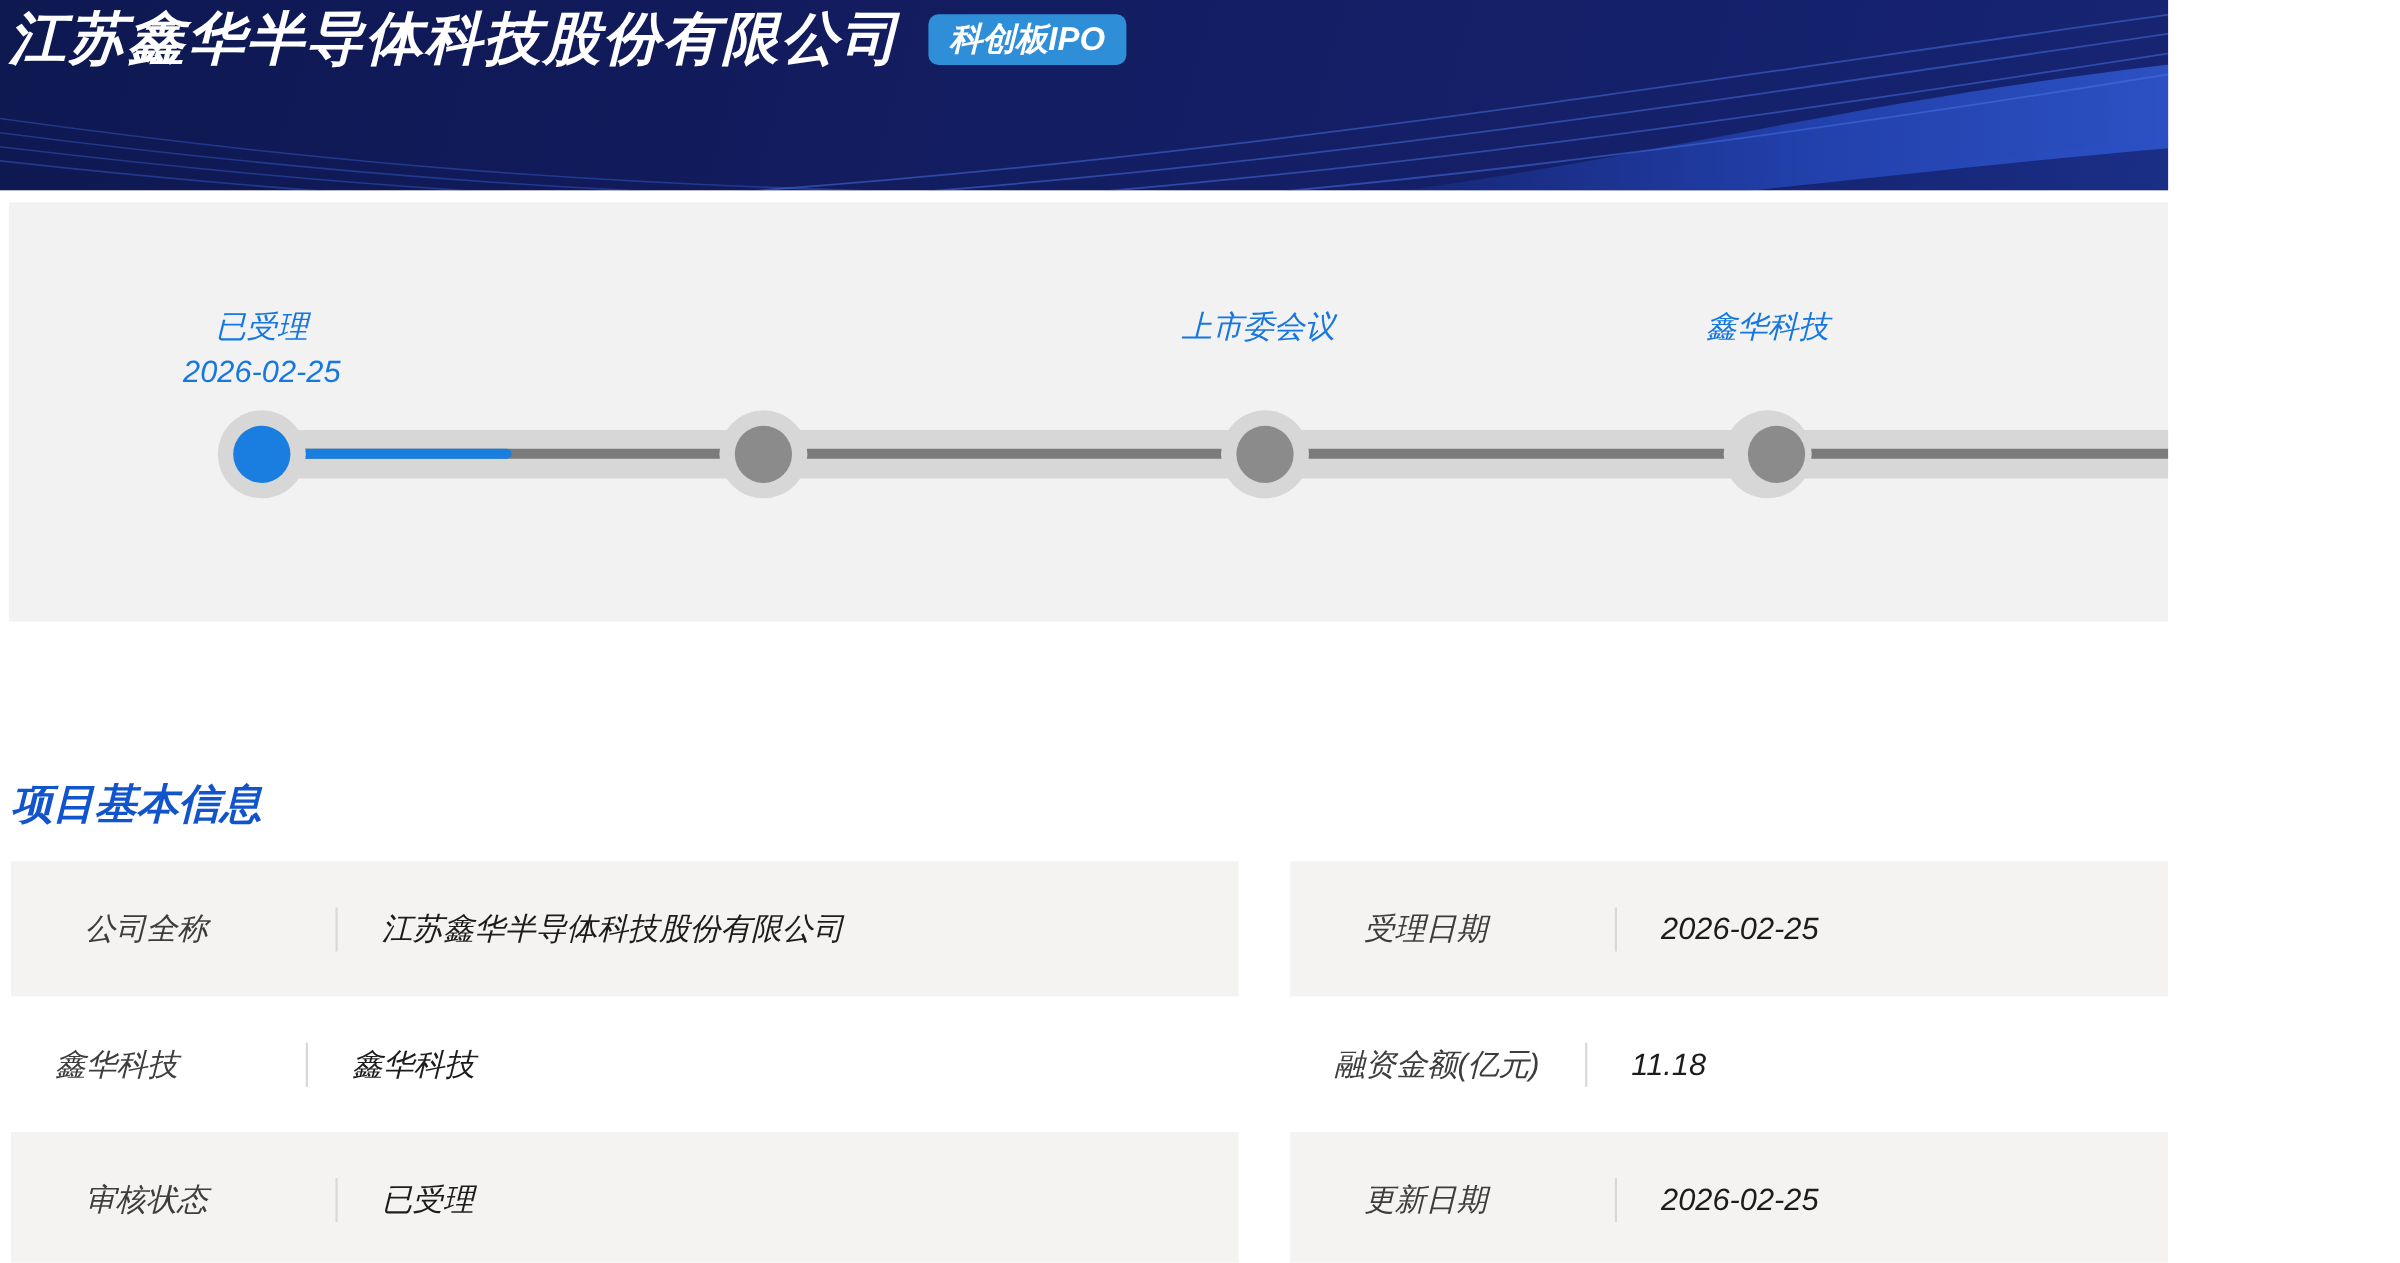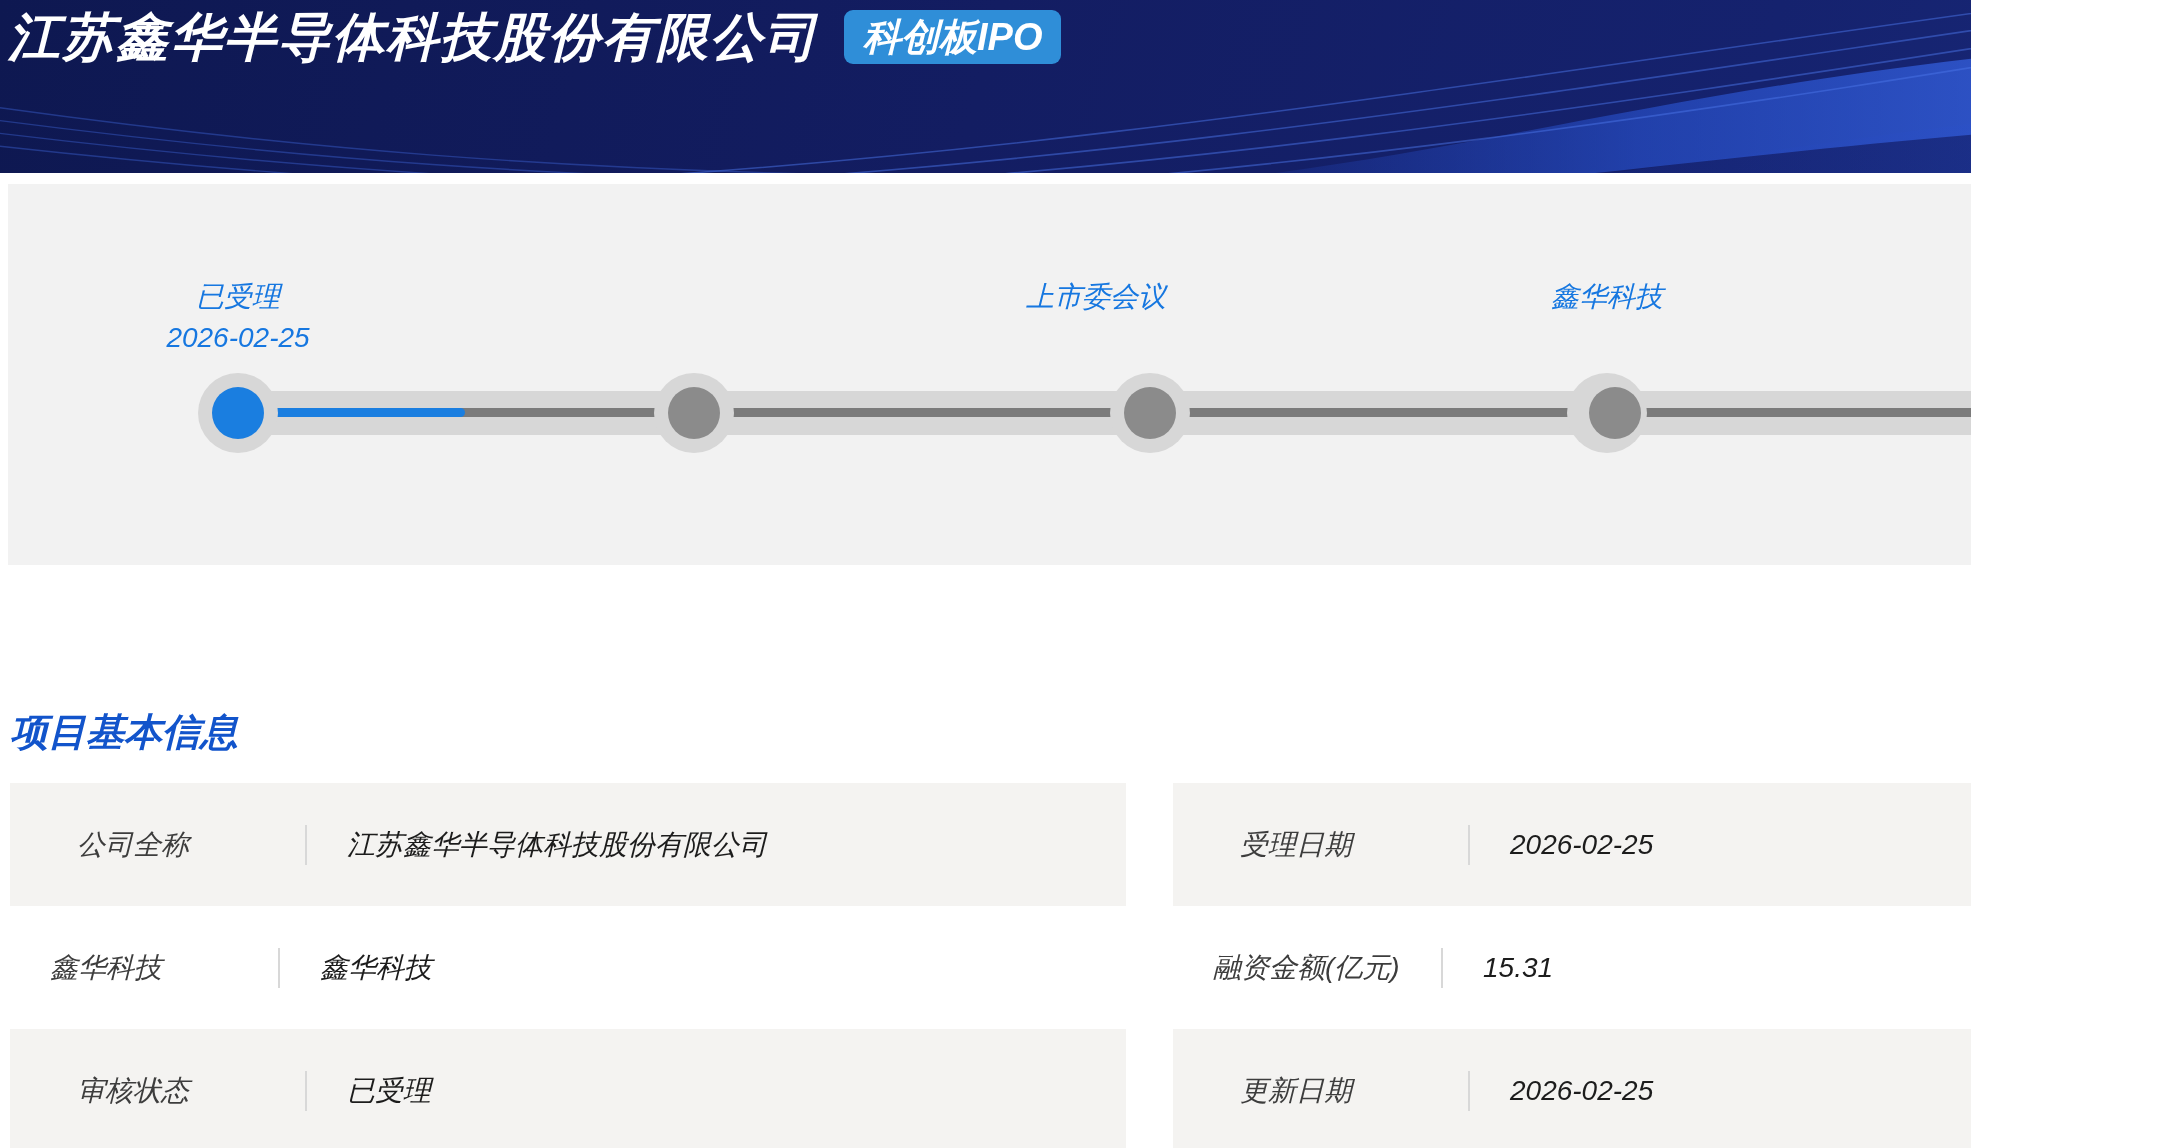--- a/index.html
+++ b/index.html
@@ -5,21 +5,21 @@
   html,body{margin:0;padding:0;background:#fff;}
   #stage{position:relative;width:1971px;height:1148px;background:#ffffff;overflow:hidden;
          font-family:"Liberation Sans","DejaVu Sans",sans-serif;font-style:italic;}
 
   
   .header{position:absolute;left:0;top:0;width:2182px;height:173px;
           background:linear-gradient(105deg,#0e1851 0%,#131d62 45%,#15226e 80%,#182878 100%);}
   .header-svg{position:absolute;left:0;top:0;width:100%;height:100%;}
   .header-content{position:absolute;left:8px;top:10px;display:flex;align-items:center;gap:26px;z-index:2;}
   .company-title{color:#ffffff;font-size:52px;font-weight:bold;letter-spacing:2px;line-height:1.0;white-space:nowrap;}
-  .board-badge{background:#2f8ed8;color:#ffffff;font-size:38px;font-weight:bold;
+  .board-badge{background:#2f8ed8;color:#ffffff;font-size:30px;font-weight:bold;
                padding:8px 19px;border-radius:9px;line-height:1.0;white-space:nowrap;}
 
   
   .panel{position:absolute;left:8px;top:184px;width:2174px;height:381px;background:#f2f2f2;}
   .step{position:absolute;top:97px;width:340px;transform:translateX(-50%);
         text-align:center;color:#1677e0;font-size:28px;line-height:1.15;}
   .step-date{margin-top:9px;font-size:28px;}
   .step-date:empty{display:none;}
   .track-band{position:absolute;left:208px;top:207px;width:1869px;height:44px;border-radius:22px;background:#d7d7d7;}
   .track-line{position:absolute;left:230px;top:224px;width:1825px;height:9px;background:#7b7b7b;border-radius:5px;}
@@ -80,21 +80,21 @@
       <div class="board-badge">科创板IPO</div>
     </div>
   </div>
 
   <div class="panel">
 
     <div class="step" style="left:230px">
       <div class="step-label">已受理</div>
       <div class="step-date">2026-02-25</div>
     </div>
-    <div class="step" style="left:1088px">
+    <div class="step" style="left:1136px">
       <div class="step-label">上市委会议</div>
 
     </div>
     <div class="step" style="left:1599px">
       <div class="step-label">鑫华科技</div>
 
     </div>
     <div class="step" style="left:2055px">
       <div class="step-label">注册结果</div>
 
@@ -142,21 +142,21 @@
 
       <div class="col-right">
         <div class="row alt">
           <div class="row-label">受理日期</div>
           <div class="row-divider"></div>
           <div class="row-value">2026-02-25</div>
         </div>
         <div class="row">
           <div class="row-label">融资金额(亿元)</div>
           <div class="row-divider"></div>
-          <div class="row-value">15.31</div>
+          <div class="row-value">11.18</div>
         </div>
         <div class="row alt">
           <div class="row-label">更新日期</div>
           <div class="row-divider"></div>
           <div class="row-value">2026-02-25</div>
         </div>
       </div>
 
     </div>
   </div>

